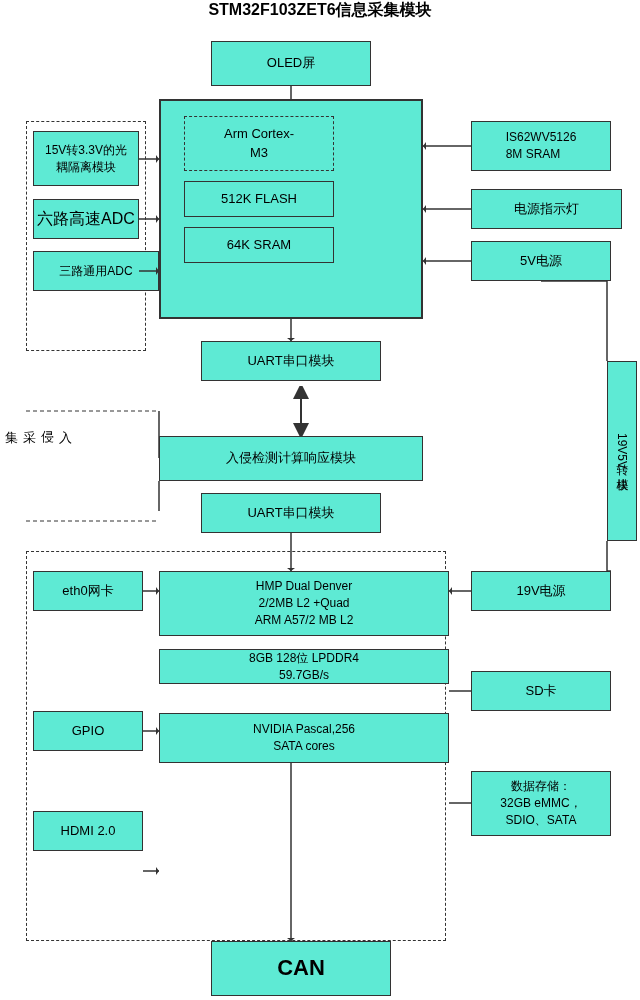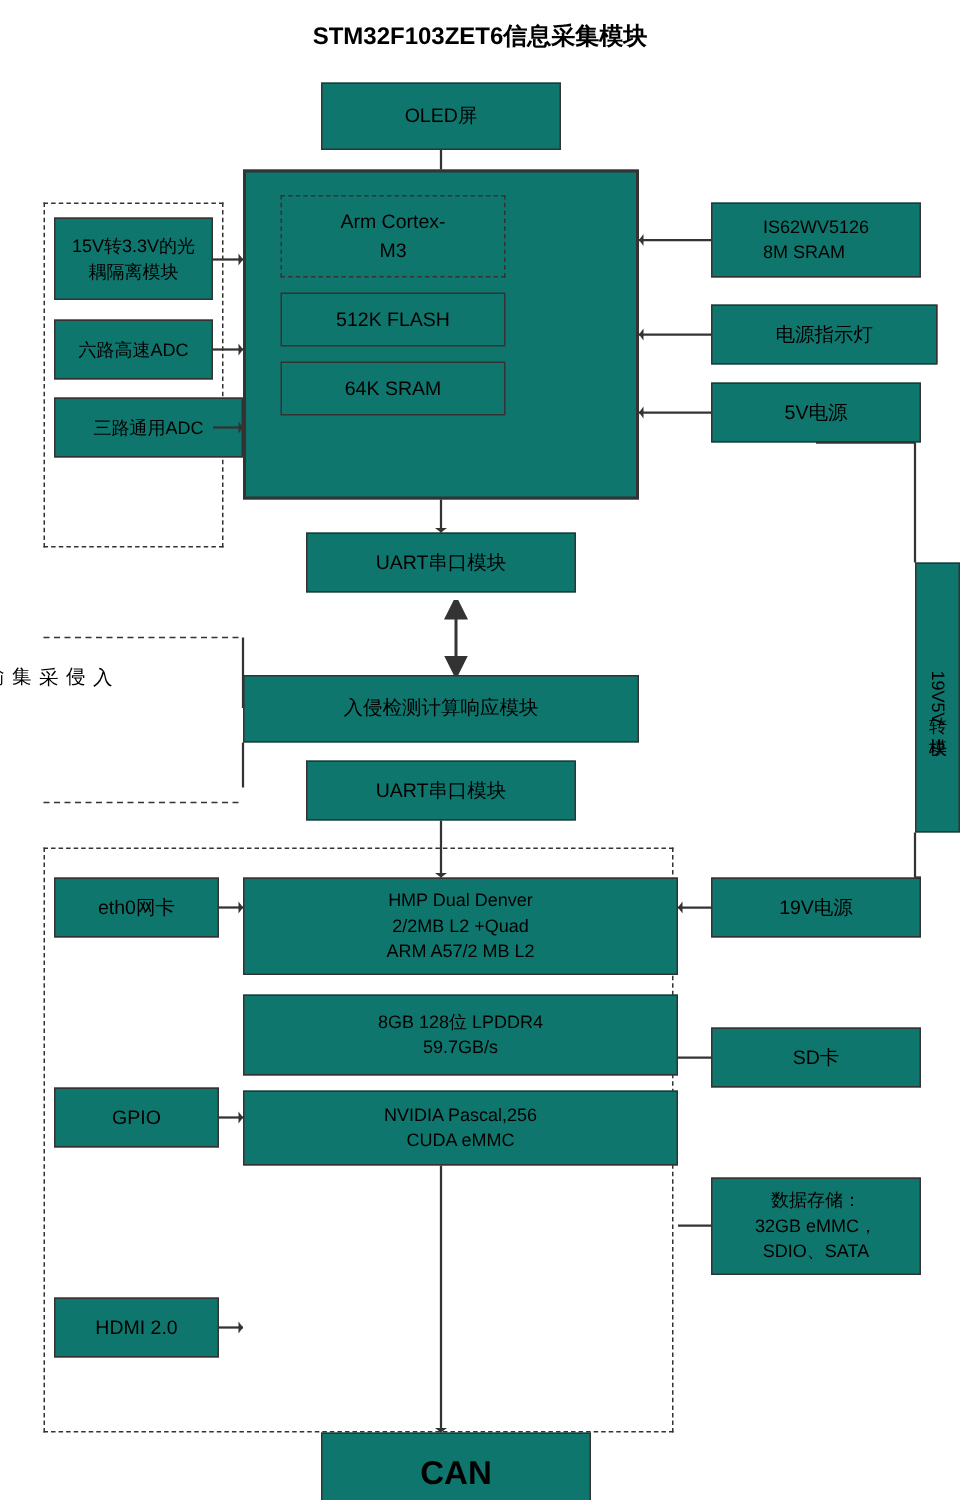--- a/index.html
+++ b/index.html
@@ -8,42 +8,42 @@
       height: 1000px;
       background: #fff;
       font-family: Arial, "Microsoft YaHei", sans-serif;
       font-size: 13px;
       overflow: hidden;
     }
     .page {
       width: 640px;
       height: 1000px;
       position: relative;
-      padding: 14px;
+      padding: 0;
     }
     .page-title {
       text-align: center;
       font-size: 16px;
       font-weight: bold;
       margin-bottom: 10px;
     }
     .diagram {
       position: relative;
       width: 618px;
       height: 960px;
       margin: 0 auto;
     }
     .box {
       position: absolute;
       border: 1.5px solid #333;
       display: flex;
       align-items: center;
       justify-content: center;
       text-align: center;
-      background: #0f766e;
+      background: #5eead4;
       line-height: 1.4;
       font-size: 13px;
     }
     .box.dashed {
       border: 1.5px dashed #333;
       background: transparent;
     }
     .box.thick {
       border: 2.5px solid #333;
     }
@@ -96,21 +96,21 @@
     </div>
 
     <div class="box dashed" style="left:15px;top:90px;width:120px;height:230px;">
     </div>
 
     <div class="box" style="left:22px;top:100px;width:106px;height:55px;font-size:12px;">
       <span style="white-space:pre-line;text-align:center;">15V转3.3V的光
 耦隔离模块</span>
     </div>
 
-    <div class="box" style="left:22px;top:168px;width:106px;height:40px;font-size:12px;">
+    <div class="box" style="left:22px;top:168px;width:106px;height:40px;font-size:16px;">
       <span>六路高速ADC</span>
     </div>
 
     <div class="box" style="left:22px;top:220px;width:126px;height:40px;font-size:12px;">
       <span>三路通用ADC</span>
     </div>
 
     <div class="box" style="left:460px;top:210px;width:140px;height:40px;">
       <span>5V电源</span>
     </div>
@@ -162,38 +162,38 @@
     </div>
 
     <div class="box" style="left:22px;top:540px;width:110px;height:40px;">
       <span>eth0网卡</span>
     </div>
 
     <div class="box" style="left:22px;top:680px;width:110px;height:40px;">
       <span>GPIO</span>
     </div>
 
-    <div class="box" style="left:22px;top:820px;width:110px;height:40px;">
+    <div class="box" style="left:22px;top:780px;width:110px;height:40px;">
       <span>HDMI 2.0</span>
     </div>
 
     <div class="box" style="left:148px;top:540px;width:290px;height:65px;font-size:12px;">
       <span style="white-space:pre-line;text-align:center;">HMP Dual Denver
 2/2MB L2 +Quad
 ARM A57/2 MB L2</span>
     </div>
 
-    <div class="box" style="left:148px;top:618px;width:290px;height:54px;font-size:12px;">
+    <div class="box" style="left:148px;top:618px;width:290px;height:35px;font-size:12px;">
       <span style="white-space:pre-line;text-align:center;">8GB 128位 LPDDR4
 59.7GB/s</span>
     </div>
 
     <div class="box" style="left:148px;top:682px;width:290px;height:50px;font-size:12px;">
       <span style="white-space:pre-line;text-align:center;">NVIDIA Pascal,256
-CUDA eMMC</span>
+SATA cores</span>
     </div>
 
     <div class="box" style="left:460px;top:540px;width:140px;height:40px;">
       <span>19V电源</span>
     </div>
 
     <div class="box" style="left:460px;top:640px;width:140px;height:40px;">
       <span>SD卡</span>
     </div>
 

